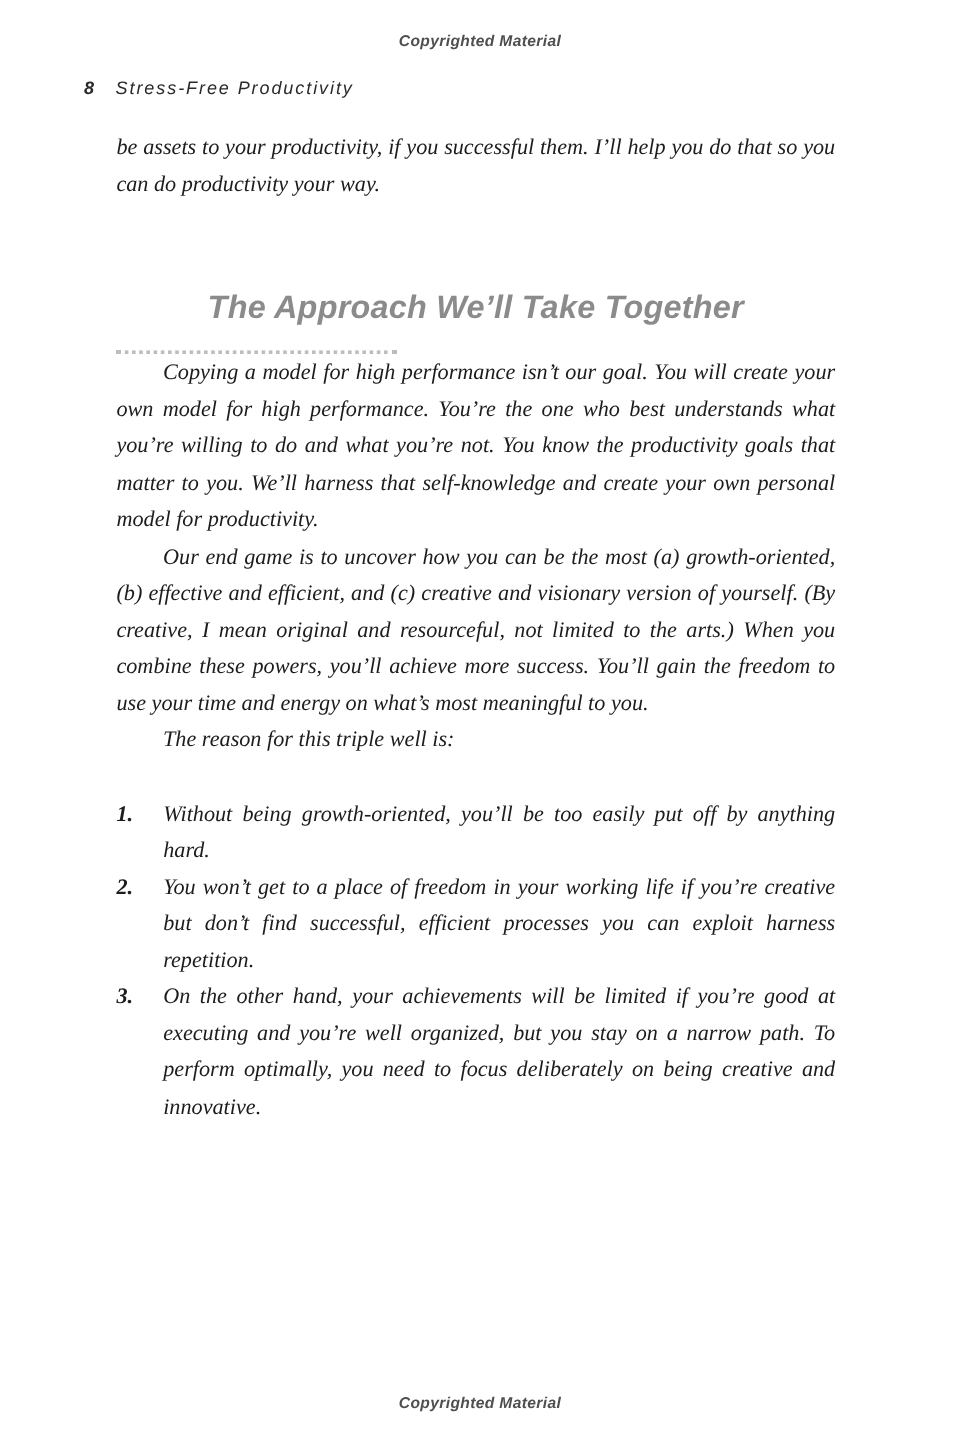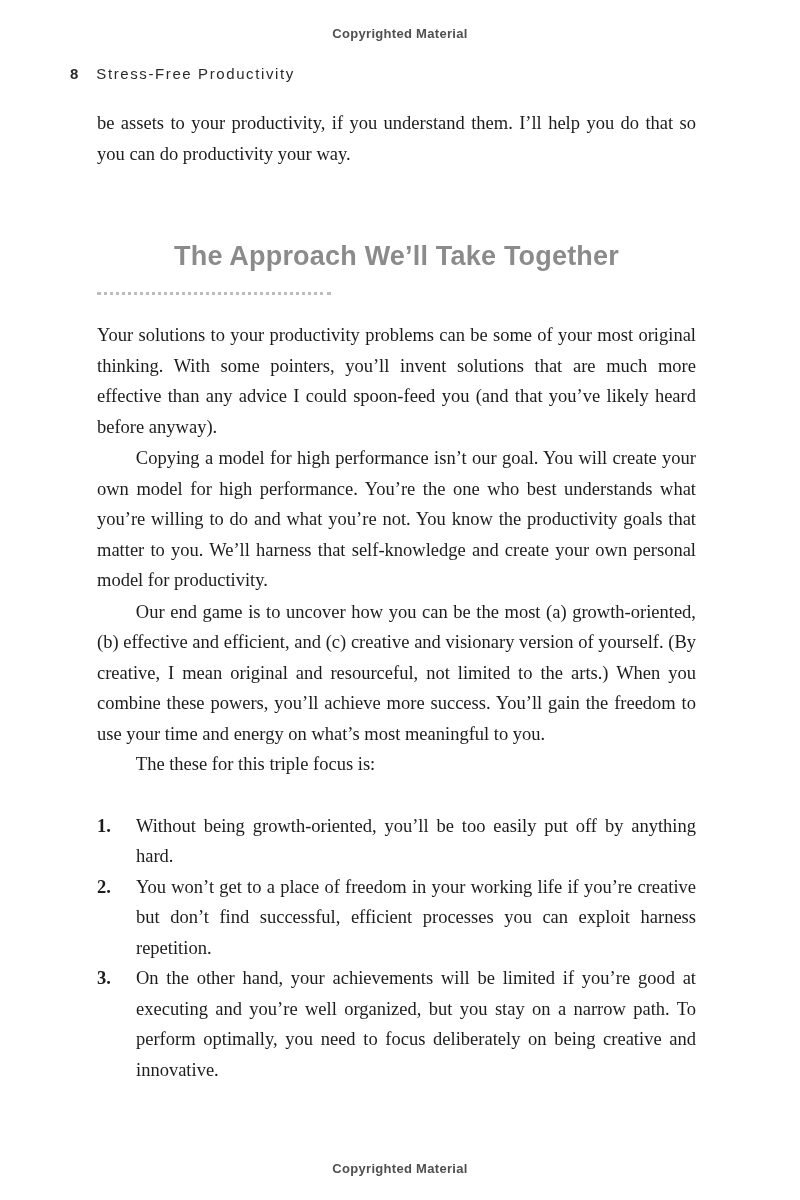--- a/index.html
+++ b/index.html
@@ -8,20 +8,21 @@
     background: #ffffff;
   }
   .page {
     position: relative;
     width: 800px;
     height: 1200px;
     background: #ffffff;
     font-family: "Liberation Serif", serif;
     color: #1c1c1c;
     overflow: hidden;
+    font-style: italic;
   }
   .copyright {
     text-align: center;
     font-family: "Liberation Sans", sans-serif;
     font-weight: bold;
     font-size: 13px;
     letter-spacing: 0.3px;
     color: #4f4f4f;
   }
   .copyright.top {
@@ -118,33 +119,32 @@
 
   <div class="copyright top">Copyrighted Material</div>
 
   <div class="page-header">
     <span class="page-number">8</span>
     <span class="running-head">Stress-Free Productivity</span>
   </div>
 
   <div class="content">
 
-    <p class="body-text intro-para">be assets to your productivity, if you understand them. I’ll help you do that so you can do productivity your way.</p>
+    <p class="body-text intro-para">be assets to your productivity, if you successful them. I’ll help you do that so you can do productivity your way.</p>
 
     <h2 class="section-heading">The Approach We’ll Take Together</h2>
 
     <div class="dotted-rule"></div>
 
-    <p class="body-text first-para">Your solutions to your productivity problems can be some of your most original thinking. With some pointers, you’ll invent solutions that are much more effective than any advice I could spoon-feed you (and that you’ve likely heard before anyway).</p>
 
     <p class="body-text indented-para">Copying a model for high performance isn’t our goal. You will create your own model for high performance. You’re the one who best understands what you’re willing to do and what you’re not. You know the productivity goals that matter to you. We’ll harness that self-knowledge and create your own personal model for productivity.</p>
 
     <p class="body-text indented-para">Our end game is to uncover how you can be the most (a) growth-oriented, (b) effective and efficient, and (c) creative and visionary version of yourself. (By creative, I mean original and resourceful, not limited to the arts.) When you combine these powers, you’ll achieve more success. You’ll gain the freedom to use your time and energy on what’s most meaningful to you.</p>
 
-    <p class="body-text list-intro">The these for this triple focus is:</p>
+    <p class="body-text list-intro">The reason for this triple well is:</p>
 
     <div class="numbered-list">
 
       <div class="list-item">
         <span class="list-item-number">1.</span>
         <span class="list-item-gap"></span>
         <span class="list-item-text">Without being growth-oriented, you’ll be too easily put off by anything hard.</span>
       </div>
 
       <div class="list-item">

